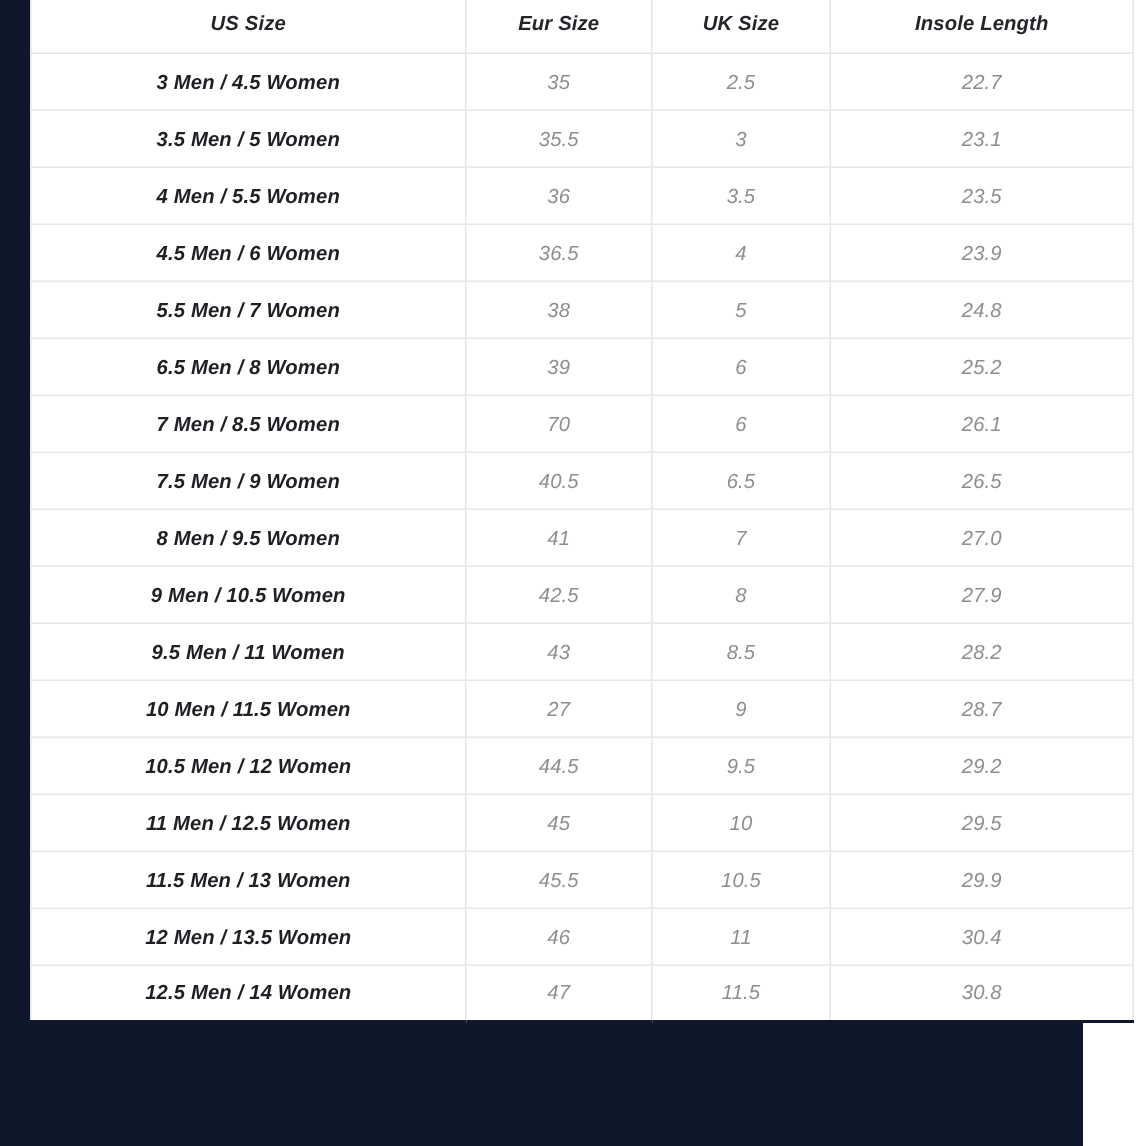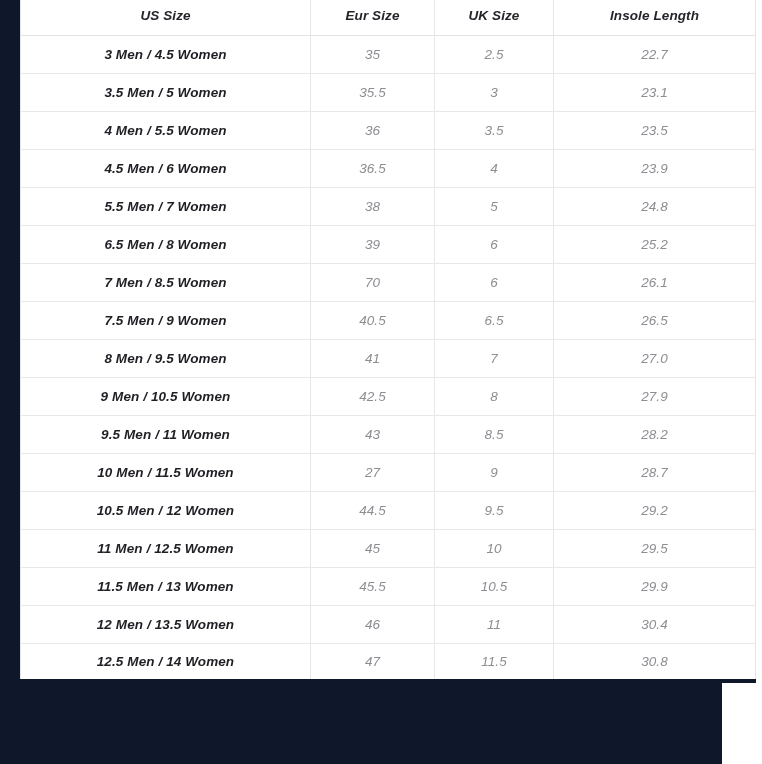--- a/index.html
+++ b/index.html
@@ -79,21 +79,21 @@
   }
 
   
   table.size-chart tbody td.us-cell {
     color: #1f1f25;
     font-weight: bold;
     font-size: 13.5px;
   }
 
   table.size-chart tbody tr:last-child td {
-    border-bottom: 4px solid #0f172a;
+    border-bottom: 2px solid #0f172a;
   }
 </style>
 </head>
 <body>
 
 <div class="page">
   <div class="size-chart-wrap">
     <table class="size-chart">
       <colgroup>
         <col class="c-us">

